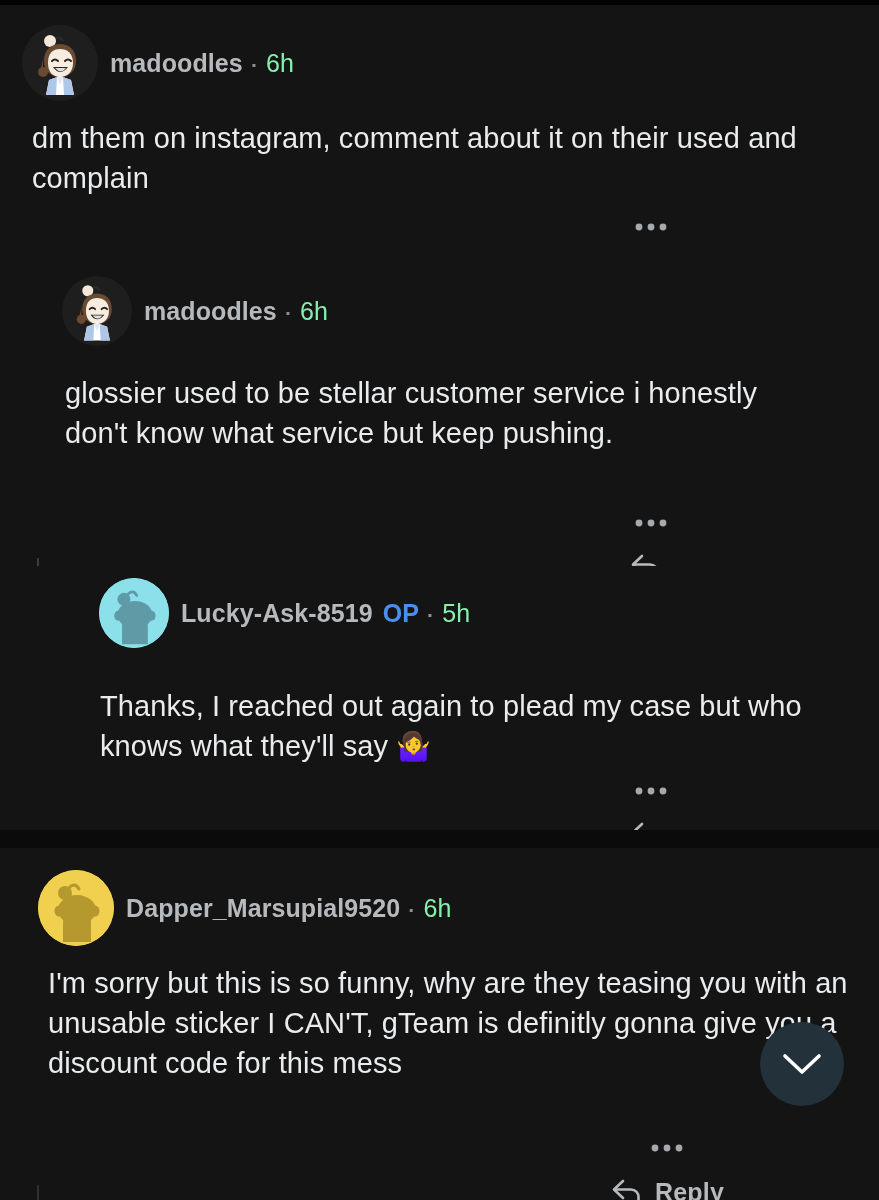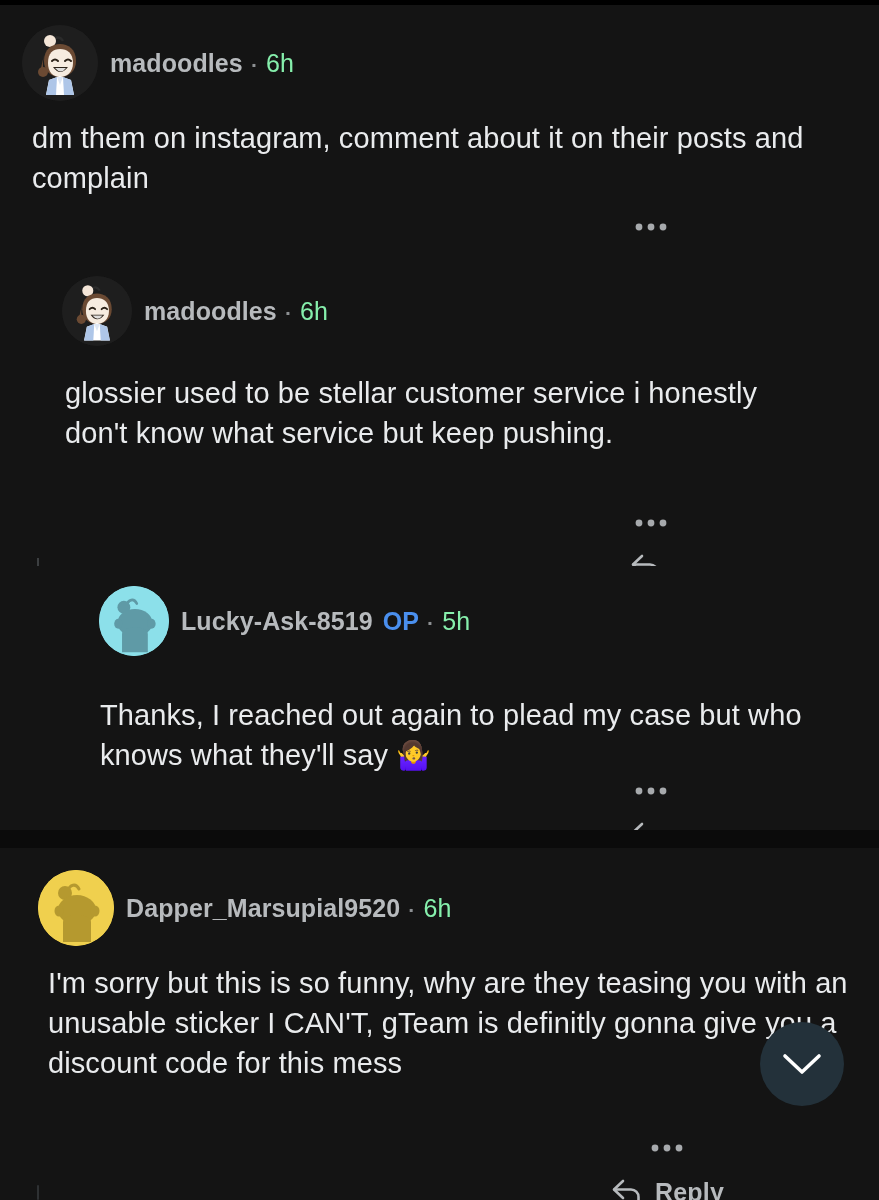--- a/index.html
+++ b/index.html
@@ -193,21 +193,21 @@
           <path d="M35 52 L38 60 L41 52 Z" fill="#dfe8f4"></path>
         </svg>
       </div>
       <div class="meta">
         <span class="username">madoodles</span>
         <span class="dot">·</span>
         <span class="age">6h</span>
       </div>
     </div>
 
-    <div class="c-body" style="position:absolute; left:32px; top:113px; width:790px;">dm them on instagram, comment about it on their posts and complain</div>
+    <div class="c-body" style="position:absolute; left:32px; top:113px; width:790px;">dm them on instagram, comment about it on their used and complain</div>
 
     <div class="c-actions" style="position:absolute; right:18px; top:200px; width:420px;">
       <div class="act act-more">
         <svg width="34" height="10" viewBox="0 0 34 10">
           <circle cx="5" cy="5" r="3.4" fill="#a7aaad"></circle>
           <circle cx="17" cy="5" r="3.4" fill="#a7aaad"></circle>
           <circle cx="29" cy="5" r="3.4" fill="#a7aaad"></circle>
         </svg>
       </div>
       <div class="act act-reply">
@@ -294,41 +294,41 @@
           </svg>
         </div>
       </div>
     </div>
   </div>
 
   <div class="thread-line" style="left:72px; top:566px; height:262px;"></div>
 
   <div class="comment-block" style="position:absolute; left:0; top:566px; width:879px; height:262px;">
 
-    <div class="c-header" style="position:absolute; left:99px; top:20px;">
+    <div class="c-header" style="position:absolute; left:99px; top:12px;">
         <div class="avatar" style="width:70px;height:70px;background:#8ce0ea;">
           <svg viewBox="0 0 76 76">
             <circle cx="38" cy="38" r="38" fill="#8ce0ea"></circle>
             <path d="M29 22 C32 14, 38 13, 41 19" stroke="#5f9aa6" stroke-width="3" fill="none" stroke-linecap="round"></path>
             <circle cx="27" cy="23" r="7" fill="#5f9aa6"></circle>
             <ellipse cx="39" cy="40" rx="19" ry="15" fill="#5f9aa6"></ellipse>
             <path d="M25 52 C25 47, 32 45, 39 45 C46 45, 53 47, 53 52 L53 72 L25 72 Z" fill="#5f9aa6"></path>
             <ellipse cx="21" cy="41" rx="4.5" ry="5.5" fill="#5f9aa6"></ellipse>
             <ellipse cx="57" cy="41" rx="4.5" ry="5.5" fill="#5f9aa6"></ellipse>
           </svg>
         </div>
       <div class="meta">
         <span class="username">Lucky-Ask-8519</span>
         <span class="op-badge">OP</span>
         <span class="dot">·</span>
         <span class="age">5h</span>
       </div>
     </div>
 
-    <div class="c-body" style="position:absolute; left:100px; top:129px; width:710px;"><span>Thanks, I reached out again to plead my case but who knows what they'll say </span><span class="emoji">🤷‍♀️</span></div>
+    <div class="c-body" style="position:absolute; left:100px; top:120px; width:710px;"><span>Thanks, I reached out again to plead my case but who knows what they'll say </span><span class="emoji">🤷‍♀️</span></div>
 
     <div class="c-actions" style="position:absolute; right:18px; top:203px; width:420px;">
       <div class="act act-more">
         <svg width="34" height="10" viewBox="0 0 34 10">
           <circle cx="5" cy="5" r="3.4" fill="#a7aaad"></circle>
           <circle cx="17" cy="5" r="3.4" fill="#a7aaad"></circle>
           <circle cx="29" cy="5" r="3.4" fill="#a7aaad"></circle>
         </svg>
       </div>
       <div class="act act-reply" style="padding:0 26px;">

